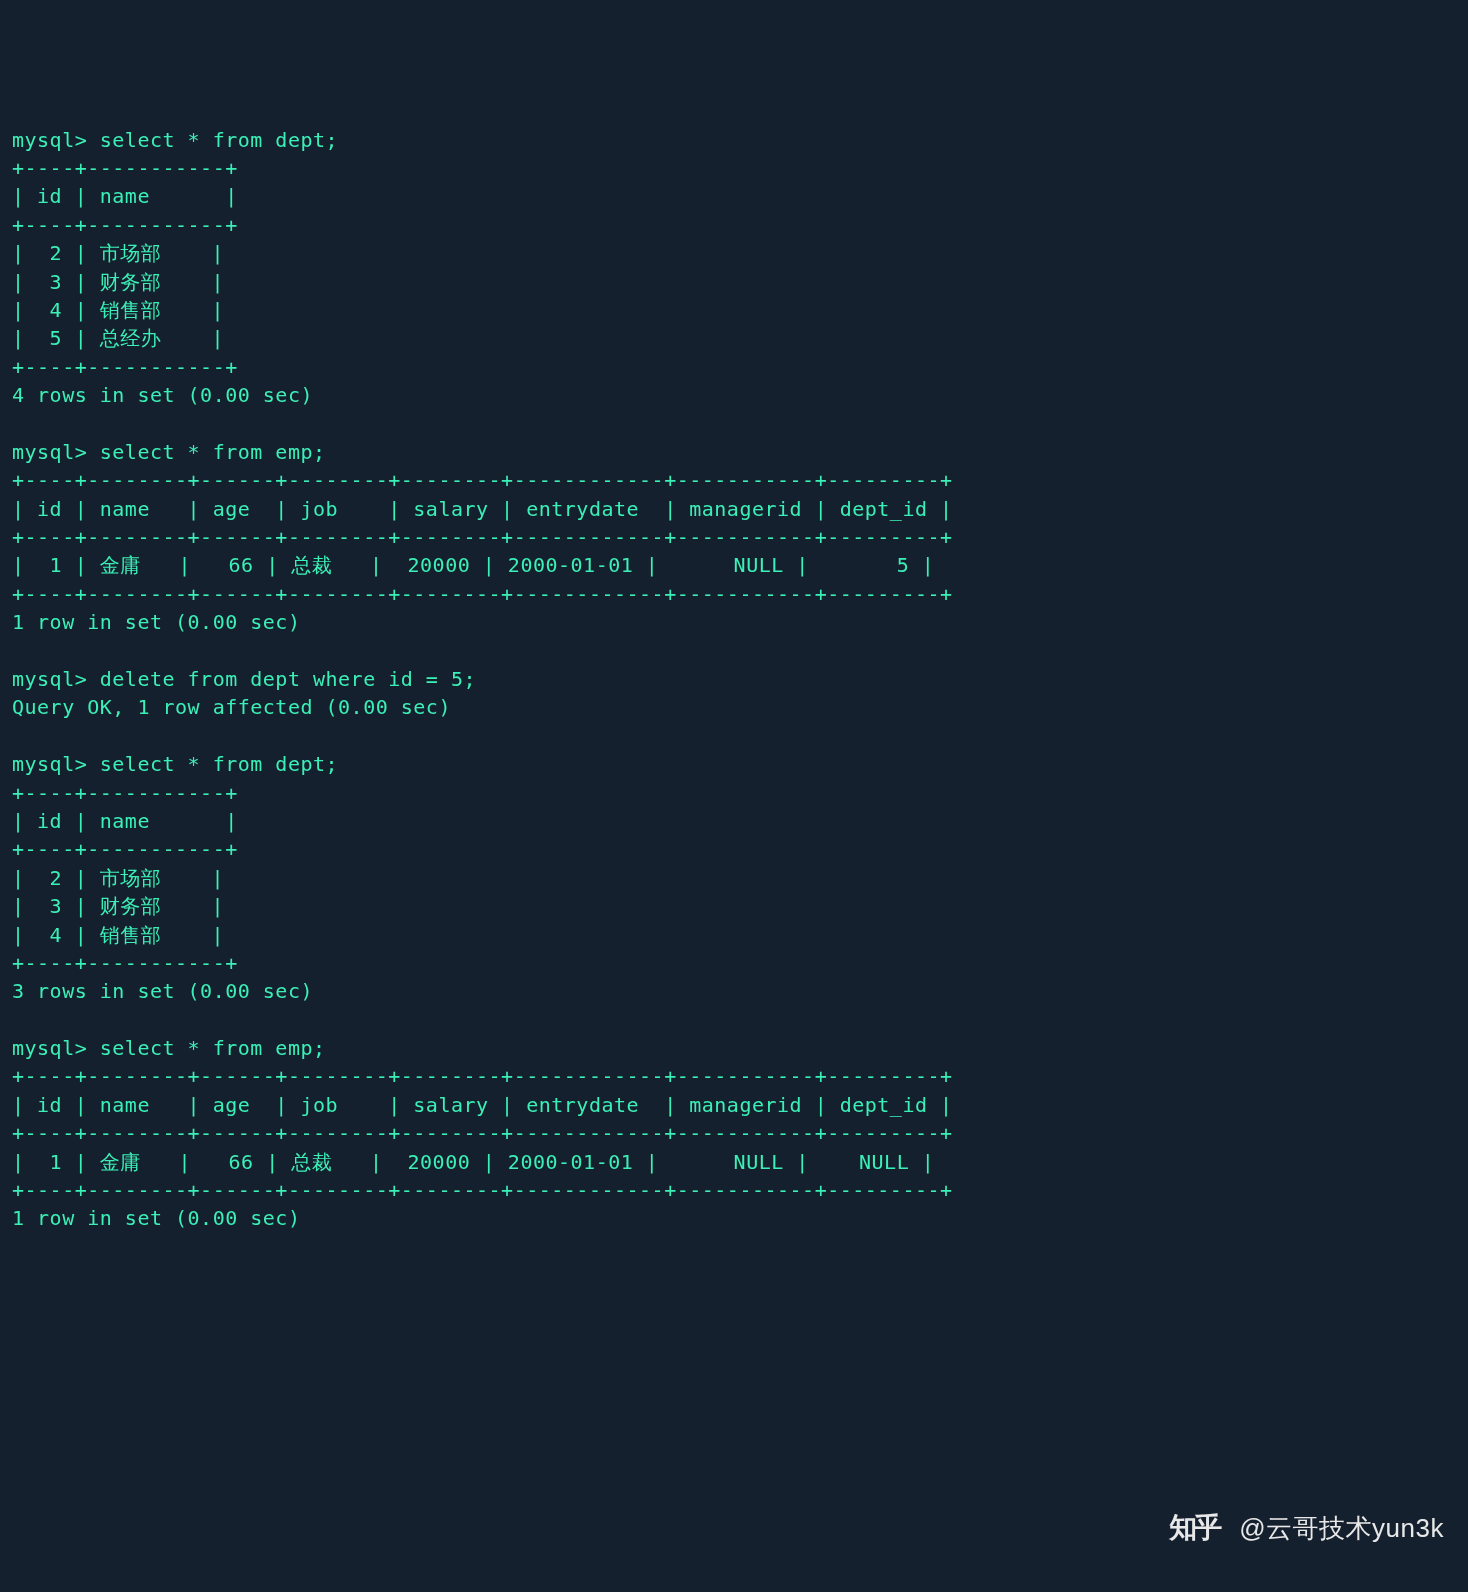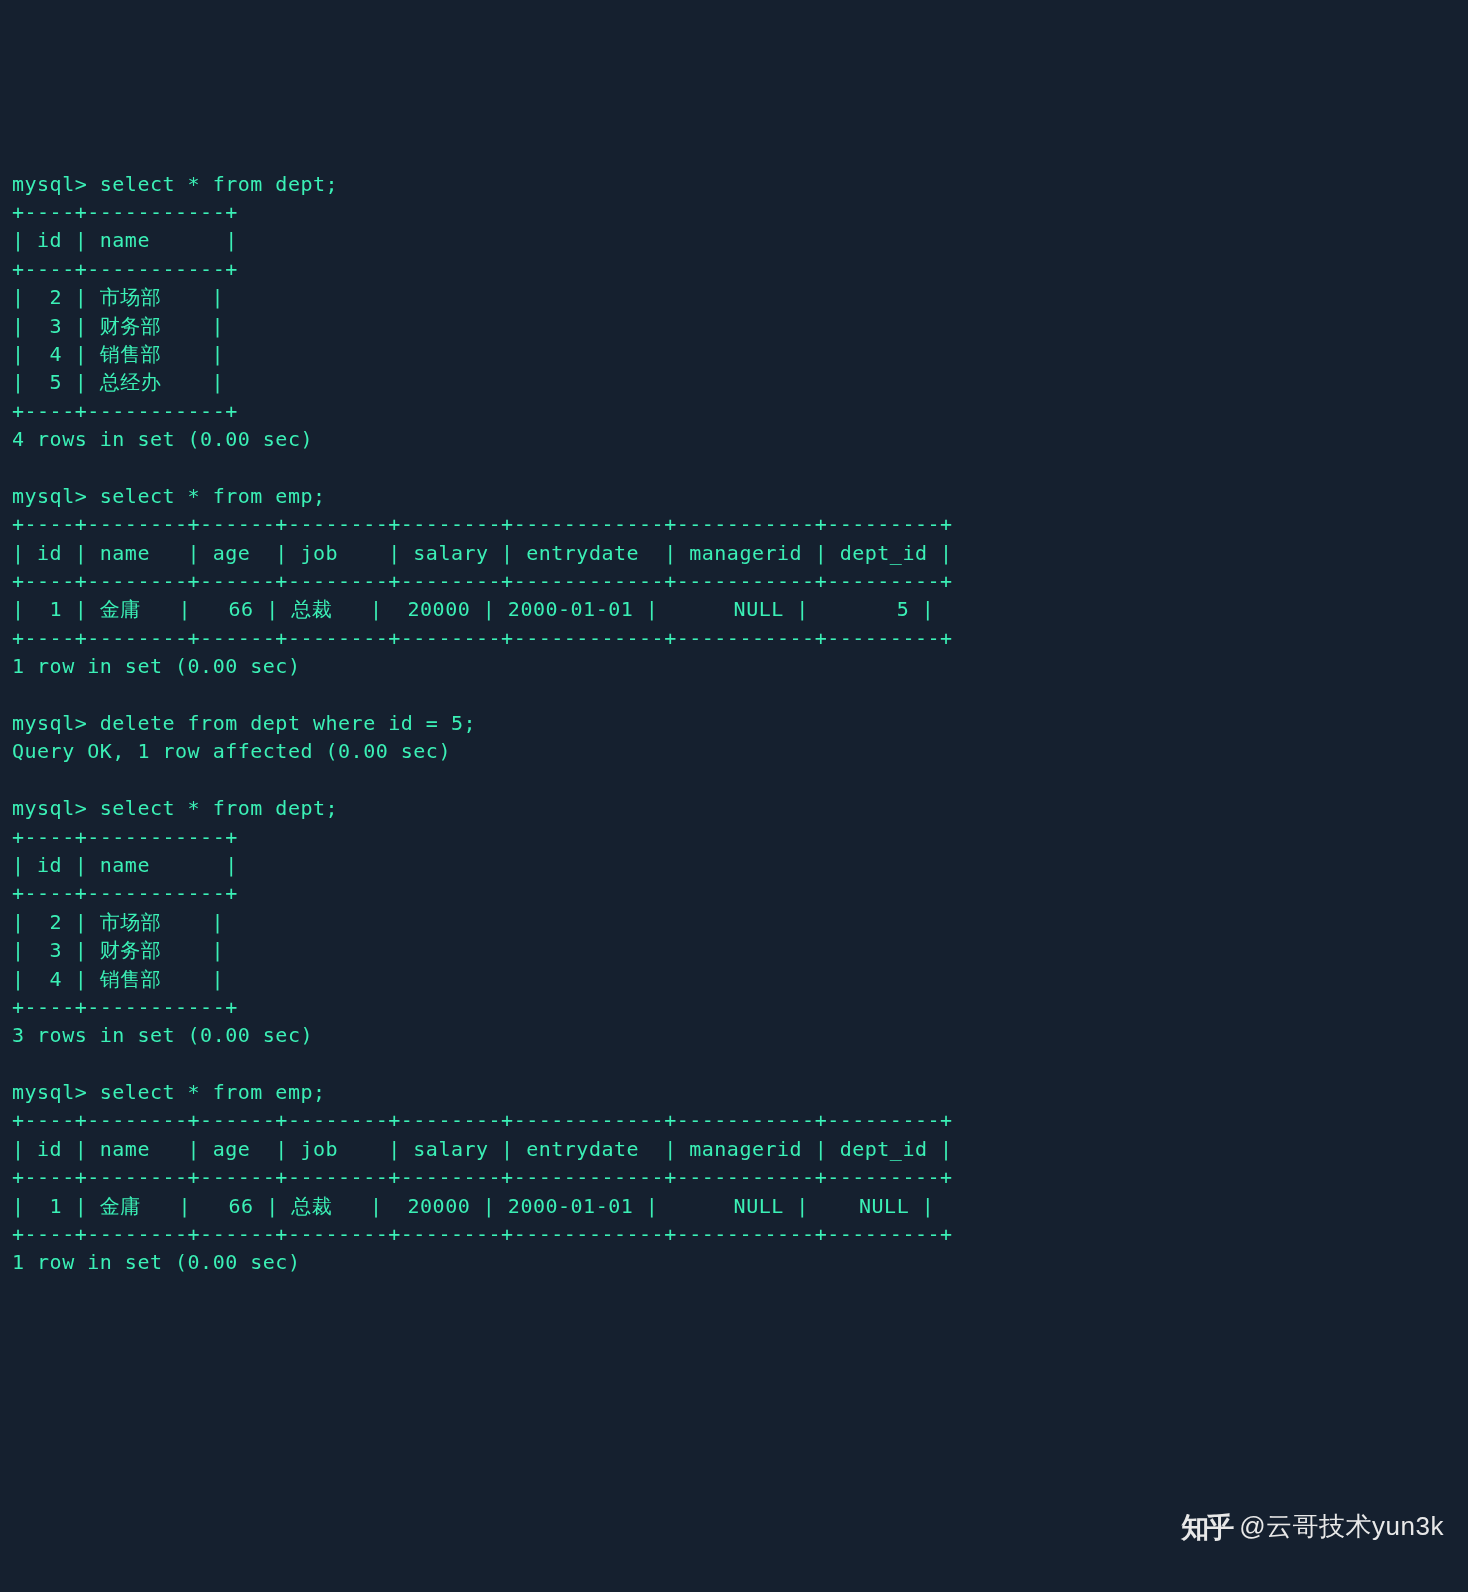--- a/index.html
+++ b/index.html
@@ -6,30 +6,31 @@
     background: #15202f;
     color: #3bf0b6;
     font-family: "Consolas", "Menlo", "Monaco", monospace;
     font-size: 20px;
     line-height: 1.42;
     margin: 0;
     padding: 12px;
     white-space: pre;
     letter-spacing: 0.5px;
   }
-  .term { display: block; margin-top: 44px; }
+  .term { display: block; }
   .watermark {
     position: fixed;
     right: 24px;
     bottom: 44px;
     color: #e8e8e8;
     font-family: -apple-system, BlinkMacSystemFont, "Segoe UI", sans-serif;
     font-size: 26px;
     display: flex;
-    gap: 8px;
+    align-items: center;
+    gap: 20px;
     pointer-events: none;
   }
   .zhihu-logo {
     font-weight: 700;
     font-size: 28px;
     letter-spacing: -3px;
   }
 </style>
 </head>
 <body>

